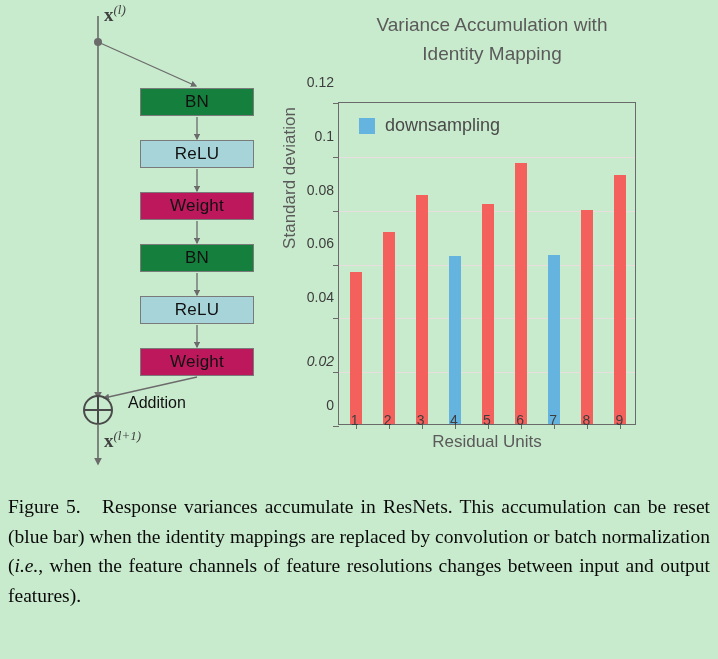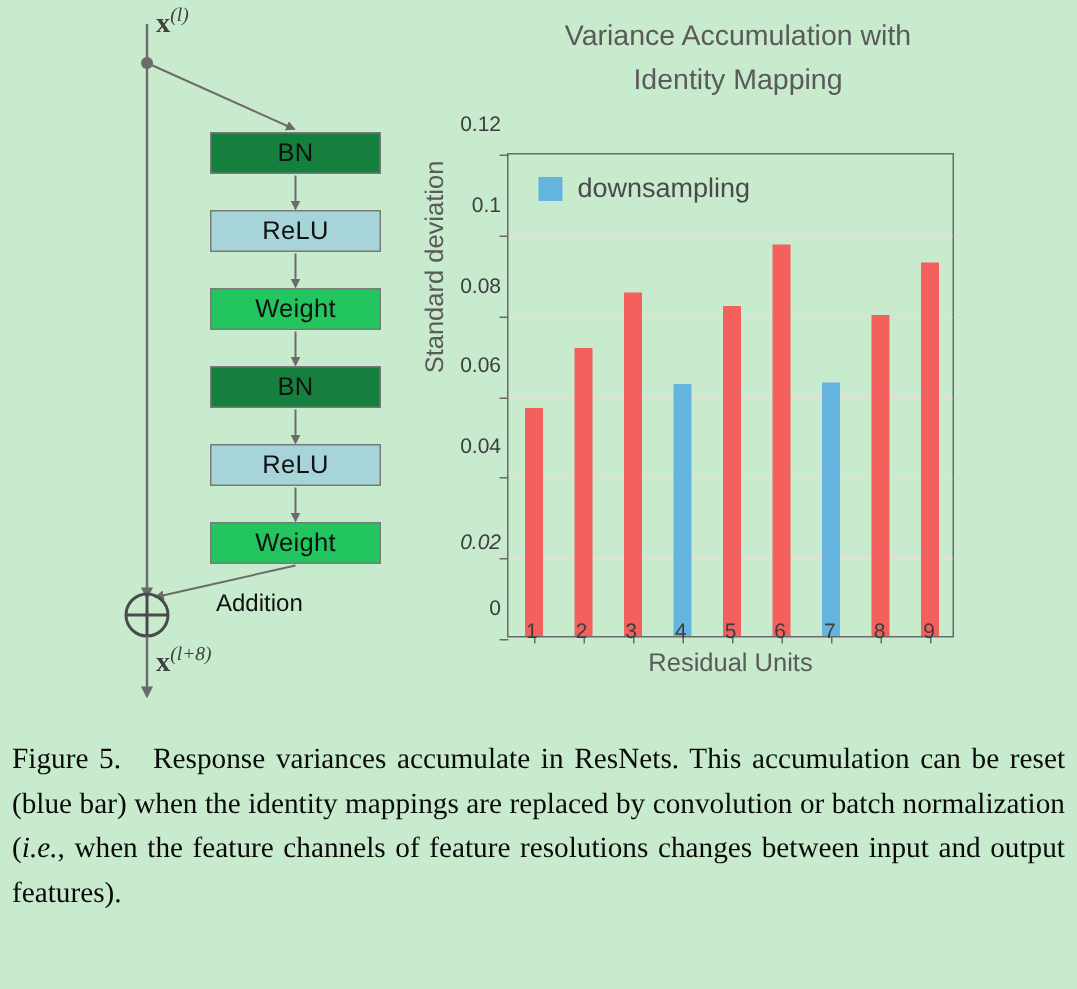--- a/index.html
+++ b/index.html
@@ -34,40 +34,39 @@
     display: flex;
     align-items: center;
     justify-content: center;
     font-size: 17px;
     color: #111;
     font-family: "Liberation Sans", sans-serif;
     letter-spacing: .2px;
   }
   .blk.bn     { background: #15803d; }
   .blk.relu   { background: #a7d4d9; }
-  .blk.weight { background: #22c55e; }
+  .blk.weight { background: #be185d; }
 
   .math {
     position: absolute;
     color: #404040;
     font-family: "Liberation Serif", serif;
     font-size: 19px;
     white-space: nowrap;
   }
   .math b { font-family: "Liberation Serif", serif; font-weight: 700; }
   .math i { font-family: "Liberation Serif", serif; font-style: italic; }
   .math sup { font-size: 13px; }
 
   #addition-label {
     position: absolute;
     left: 128px; top: 394px;
     font-size: 16px;
     color: #111;
     font-family: "Liberation Sans", sans-serif;
-    margin-left: 16px;
   }
 
   
   #chart {
     position: absolute;
     left: 262px; top: 0;
     width: 456px; height: 480px;
   }
   #chart-title {
     position: absolute;
@@ -220,21 +219,21 @@
 
   <div class="blk bn" style="left:140px; top:88px;">BN</div>
   <div class="blk relu" style="left:140px; top:140px;">ReLU</div>
   <div class="blk weight" style="left:140px; top:192px;">Weight</div>
   <div class="blk bn" style="left:140px; top:244px;">BN</div>
   <div class="blk relu" style="left:140px; top:296px;">ReLU</div>
   <div class="blk weight" style="left:140px; top:348px;">Weight</div>
 
   <div id="addition-label">Addition</div>
 
-  <div class="math" id="output-label" style="left:104px; top:428px;"><b>x</b><sup><i>(l+8)</i></sup></div>
+  <div class="math" id="output-label" style="left:104px; top:428px;"><b>x</b><sup><i>(l+1)</i></sup></div>
 </div>
 
 <div id="chart">
 
   <div id="chart-title">
     <div>Variance Accumulation with</div>
     <div>Identity Mapping</div>
   </div>
 
   <div id="ylabel">Standard deviation</div>

